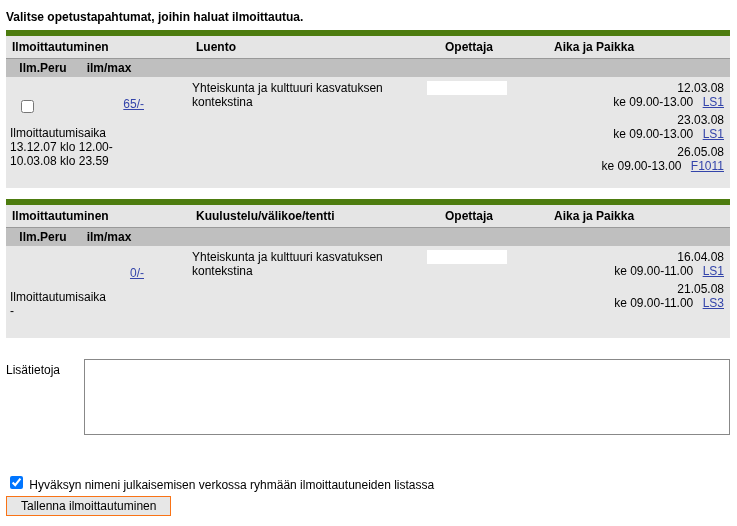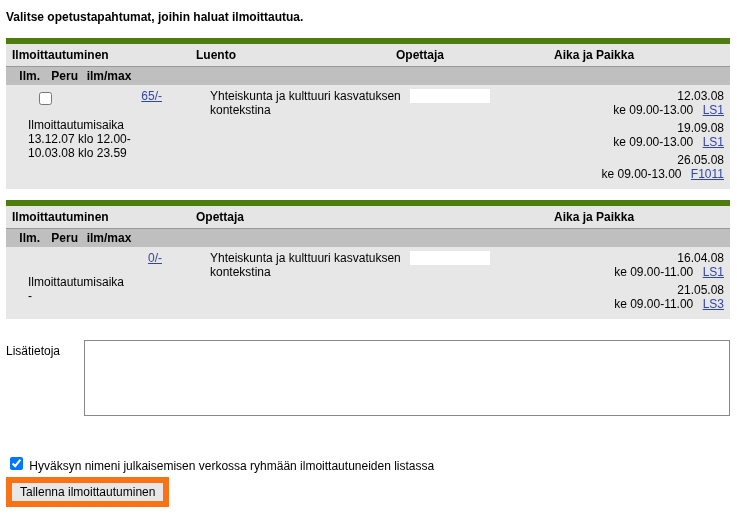--- a/index.html
+++ b/index.html
@@ -3,46 +3,46 @@
 <meta charset="utf-8">
 <style>
   body {
     font-family: Verdana, Arial, sans-serif;
     font-size: 12px;
     color: #000;
     background: #fff;
     margin: 6px;
   }
   .wrap { width: 724px; }
-  .instr { font-weight: bold; margin: 4px 0 14px 0; }
+  .instr { font-weight: bold; margin: 4px 0 6px 0; }
   .hdr-row {
     display: flex;
     background: #e5e5e5;
     border-top: 6px solid #4d7c0f;
     border-bottom: 1px solid #999;
   }
   .col-reg { width: 140px; padding: 4px 6px; font-weight: bold; }
   .col-mid { flex: 1; padding: 4px 6px; font-weight: bold; display: flex; margin-left: 32px; }
   .col-course { width: 200px; }
-  .col-teacher { flex: 1; }
+  .col-teacher { flex: 1; text-align: center; }
   .col-time { width: 170px; padding: 4px 6px; font-weight: bold; text-align: left; }
   .sub-hdr-row {
     display: flex;
     background: #bfbfbf;
   }
   .sub-hdr-row .col-reg { padding: 2px 0 2px 0; display: flex; }
   .sub1 { width: 34px; text-align: right; }
-  .sub2 { width: 38px; text-align: right; }
+  .sub2 { width: 38px; text-align: left; }
   .sub3 { width: 62px; text-align: center; }
   .body-row {
     display: flex;
     background: #e7e7e7;
     border-bottom: 1px solid #fff;
   }
-  .body-row .col-reg { font-weight: normal; padding: 4px 4px; margin-left: 18px; }
+  .body-row .col-reg { font-weight: normal; padding: 20px 4px; }
   .body-row .col-mid { font-weight: normal; }
   .body-row .col-time { font-weight: normal; }
   .cap-row { display: flex; align-items: flex-start; }
   .cap-chk { width: 34px; text-align: center; }
   .cap-link { flex: 1; text-align: right; padding-right: 6px; }
   a.ln { color: #3344aa; text-decoration: underline; }
   .reg-period-lbl { margin-top: 10px; }
   .schedule-item { text-align: right; margin-bottom: 4px; white-space: nowrap; }
   .date { display: block; }
   .tline { display: inline; }
@@ -53,22 +53,22 @@
     flex: 1; height: 70px; resize: none;
     font-family: Verdana, Arial, sans-serif; font-size: 12px;
     border: 1px solid #888; background: #fff;
   }
   .chk-row { margin-top: 38px; }
   .chk-row label { font-weight: normal; }
   button.btn {
     font-family: Verdana, Arial, sans-serif;
     font-size: 12px;
     background: #e7e7e7;
-    border: 6px solid #f97316;
-    padding: 2px 8px;
+    border: 1px solid #f97316;
+    padding: 2px 14px;
     margin-top: 4px;
     cursor: pointer;
     text-align: right;
   }
   .back-row { margin-top: 18px; }
   .teacher-blank {
     display: inline-block; width: 80px; height: 14px; background: #fff;
   }
 </style>
 </head>
@@ -108,37 +108,38 @@
       <div class="col-course">Yhteiskunta ja kulttuuri kasvatuksen kontekstina</div>
       <div class="col-teacher"><span class="teacher-blank"></span></div>
     </div>
     <div class="col-time">
       <div class="schedule-item">
         <span class="date">12.03.08</span>
         <span class="tline">ke 09.00-13.00</span>
         <span class="loc"><a href="#" class="ln">LS1</a></span>
       </div>
       <div class="schedule-item">
-        <span class="date">19.09.08</span>
+        <span class="date">23.03.08</span>
         <span class="tline">ke 09.00-13.00</span>
         <span class="loc"><a href="#" class="ln">LS1</a></span>
       </div>
       <div class="schedule-item">
         <span class="date">26.05.08</span>
         <span class="tline">ke 09.00-13.00</span>
         <span class="loc"><a href="#" class="ln">F1011</a></span>
       </div>
     </div>
   </div>
 
   
   <div style="height:10px"></div>
   <div class="hdr-row">
     <div class="col-reg">Ilmoittautuminen</div>
     <div class="col-mid">
+      <div class="col-course">Kuulustelu/välikoe/tentti</div>
       <div class="col-teacher">Opettaja</div>
     </div>
     <div class="col-time">Aika ja Paikka</div>
   </div>
   <div class="sub-hdr-row">
     <div class="col-reg">
       <div class="sub1">Ilm.</div>
       <div class="sub2">Peru</div>
       <div class="sub3">ilm/max</div>
     </div>

